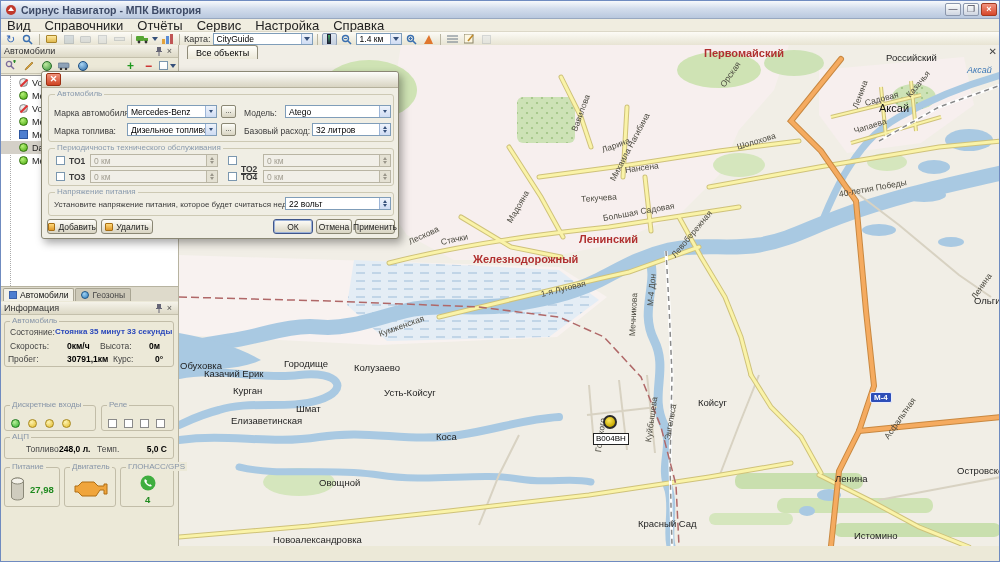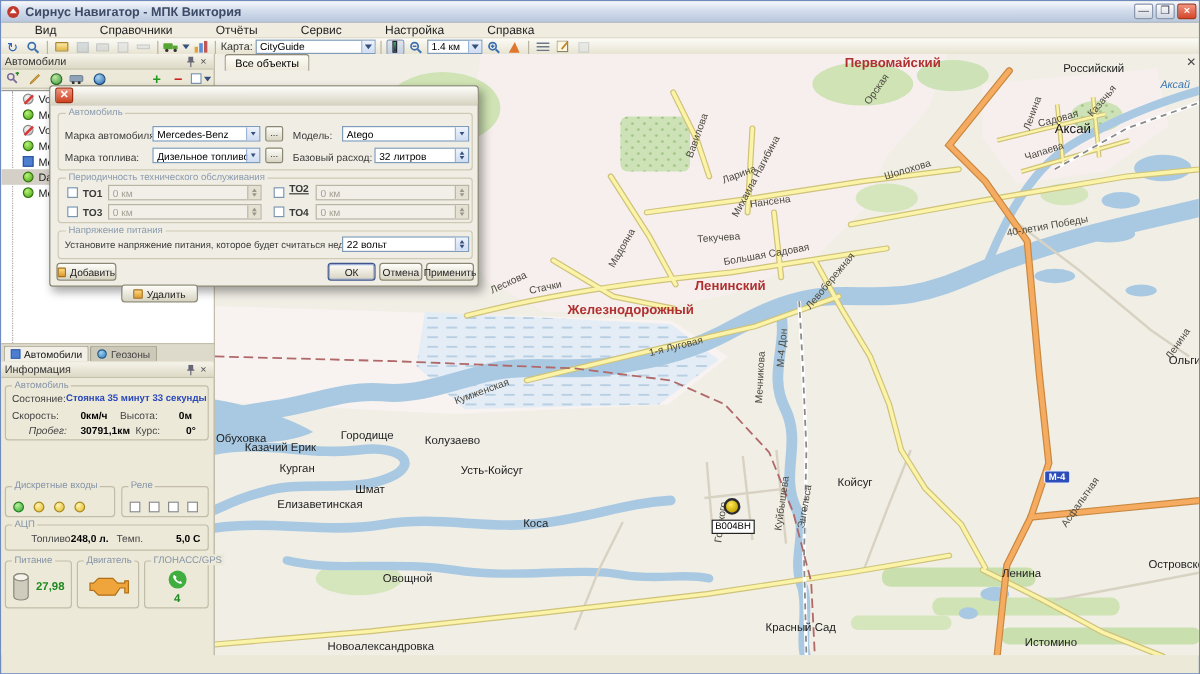--- a/index.html
+++ b/index.html
@@ -13,21 +13,21 @@
   #titlebar .app-ico{width:12px;height:12px;margin:0 4px;}
   #titlebar .ttl{font-size:10.5px;font-weight:bold;color:#3d4a66;}
   .wbtns{position:absolute;right:2px;top:2px;display:flex;gap:2px;}
   .wbtn{width:16px;height:13px;border:1px solid #8b97ad;border-radius:2px;font-size:9px;line-height:11px;
     text-align:center;background:linear-gradient(#fdfdfb,#cfd6e2);color:#445;}
   .wbtn.close{background:linear-gradient(#f2937f,#d6472a);color:#fff;border-color:#a33a20;font-weight:bold;}
 
   
   #menubar{position:absolute;left:0;top:18px;width:100%;height:13px;background:#f0ede0;
     display:flex;align-items:center;padding-left:6px;gap:14px;border-bottom:1px solid #dcd8c8;}
-  #menubar span{font-size:10px;color:#222;margin-left:22px;}
+  #menubar span{font-size:13px;color:#222;}
 
   
   #toolbar{position:absolute;left:0;top:31px;width:100%;height:15px;
     background:linear-gradient(#fcfbf6,#e6e2d0);border-bottom:1px solid #c4c0ac;
     display:flex;align-items:center;padding-left:2px;gap:2px;}
   .tbtn{height:13px;min-width:15px;display:flex;align-items:center;justify-content:center;border-radius:2px;font-size:9px;}
   .tsep{width:1px;height:11px;background:#b9b5a2;margin:0 2px;}
   .dim{opacity:.35;}
   .combo{height:12px;background:#fff;border:1px solid #7f9db9;display:flex;align-items:center;font-size:8.5px;padding-left:3px;position:relative;}
   .combo .arr{position:absolute;right:0;top:0;bottom:0;width:11px;background:linear-gradient(#eef3fb,#cfdcf3);
@@ -559,21 +559,21 @@
     </div>
 
     <div class="grp" style="left:3px;top:34px;width:170px;height:46px;">
       <span class="gt">Автомобиль</span>
       <span class="irow" style="left:5px;top:5px;">Состояние:</span>
       <span class="irow blueval" style="left:50px;top:5px;font-size:8px;">Стоянка 35 минут 33 секунды</span>
       <span class="irow" style="left:5px;top:19px;">Скорость:</span>
       <span class="irow" style="left:50px;top:19px;"><b>0км/ч</b></span>
       <span class="irow" style="left:95px;top:19px;">Высота:</span>
       <span class="irow" style="left:132px;top:19px;"><b>0м</b></span>
-      <span class="irow" style="left:19px;top:32px;font-style:italic;">Пробег:</span>
+      <span class="irow" style="left:3px;top:32px;">Пробег:</span>
       <span class="irow" style="left:50px;top:32px;"><b>30791,1км</b></span>
       <span class="irow" style="left:108px;top:32px;">Курс:</span>
       <span class="irow" style="left:138px;top:32px;"><b>0°</b></span>
     </div>
 
 
     <div class="grp" style="left:3px;top:118px;width:92px;height:26px;">
       <span class="gt">Дискретные входы</span>
       <div style="position:absolute;left:6px;top:8px;">
         <span class="led g"></span><span class="led y"></span><span class="led y"></span><span class="led y"></span>
@@ -666,21 +666,21 @@
       <span class="cb" style="left:14px;top:68px;"></span>
       <span class="dlbl" style="left:27px;top:68px;font-weight:bold;">ТО1</span>
       <div class="field spin dis" style="left:48px;top:66px;width:128px;">
         <span>0 км</span>
         <span class="arr">
             <span class="tri-u6"></span>
             <span class="tri-d6"></span>
           </span>
       </div>
       <span class="cb" style="left:186px;top:68px;"></span>
-      <span class="dlbl" style="left:199px;top:64px;font-weight:bold;text-decoration:underline;">ТО2</span>
+      <span class="dlbl" style="left:199px;top:76px;font-weight:bold;text-decoration:underline;">ТО2</span>
       <div class="field spin dis" style="left:221px;top:66px;width:128px;">
         <span>0 км</span>
         <span class="arr">
             <span class="tri-u6"></span>
             <span class="tri-d6"></span>
           </span>
       </div>
       <span class="cb" style="left:14px;top:84px;"></span>
       <span class="dlbl" style="left:27px;top:84px;font-weight:bold;">ТО3</span>
       <div class="field spin dis" style="left:48px;top:82px;width:128px;">
@@ -709,21 +709,21 @@
         <span class="arr">
             <span class="tri-u6"></span>
             <span class="tri-d6"></span>
           </span>
       </div>
 
       <div class="dbtn" style="left:5px;top:131px;width:50px;">
           <span class="bico"></span>
           <span>Добавить</span>
         </div>
-      <div class="dbtn" style="left:59px;top:149px;width:64px;">
+      <div class="dbtn" style="left:59px;top:131px;width:52px;">
           <span class="bico"></span>
           <span>Удалить</span>
         </div>
       <div class="dbtn def" style="left:231px;top:131px;width:40px;">
           <span>ОК</span>
         </div>
       <div class="dbtn" style="left:274px;top:131px;width:36px;">
           <span>Отмена</span>
         </div>
       <div class="dbtn" style="left:313px;top:131px;width:40px;">

